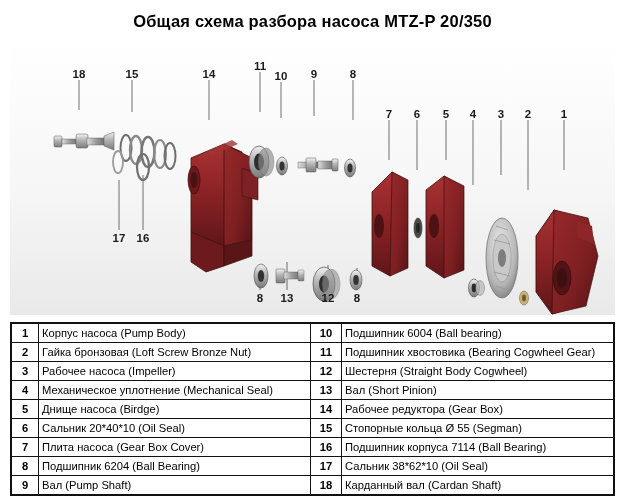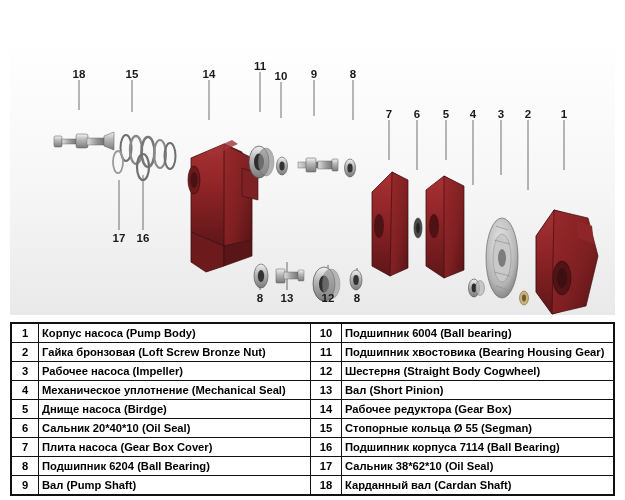--- a/index.html
+++ b/index.html
@@ -72,36 +72,37 @@
     vertical-align: middle;
     white-space: nowrap;
     overflow: hidden;
   }
   td.num {
     width: 20px;
     text-align: center;
     font-weight: bold;
   }
   td.desc {
-    font-weight: bold;
+    font-weight: normal;
   }
   td.numr {
     width: 24px;
     text-align: center;
     font-weight: bold;
   }
   td.descr {
-    font-weight: bold;
+    font-weight: normal;
   }
 </style>
 </head>
 <body>
 
 <div id="page">
 
+  <div id="title">Общая схема разбора насоса MTZ-P 20/350</div>
 
   <div id="diagram">
     <svg width="605" height="275" viewBox="0 0 605 275">
       <defs>
         <linearGradient id="redBody" x1="0" y1="0" x2="0" y2="1">
           <stop offset="0%" stop-color="#a83233"></stop>
           <stop offset="45%" stop-color="#8d2326"></stop>
           <stop offset="100%" stop-color="#5f1618"></stop>
         </linearGradient>
         <linearGradient id="redBody2" x1="0" y1="0" x2="1" y2="1">
@@ -291,21 +292,21 @@
           <tr>
         <td class="num">1</td>
         <td class="desc">Корпус насоса (Pump Body)</td>
         <td class="numr">10</td>
         <td class="descr">Подшипник 6004 (Ball bearing)</td>
       </tr>
       <tr>
         <td class="num">2</td>
         <td class="desc">Гайка бронзовая (Loft Screw Bronze Nut)</td>
         <td class="numr">11</td>
-        <td class="descr">Подшипник хвостовика (Bearing Housing Gear)</td>
+        <td class="descr">Подшипник хвостовика (Bearing Cogwheel Gear)</td>
       </tr>
       <tr>
         <td class="num">3</td>
         <td class="desc">Рабочее насоса (Impeller)</td>
         <td class="numr">12</td>
         <td class="descr">Шестерня (Straight Body Cogwheel)</td>
       </tr>
       <tr>
         <td class="num">4</td>
         <td class="desc">Механическое уплотнение (Mechanical Seal)</td>

